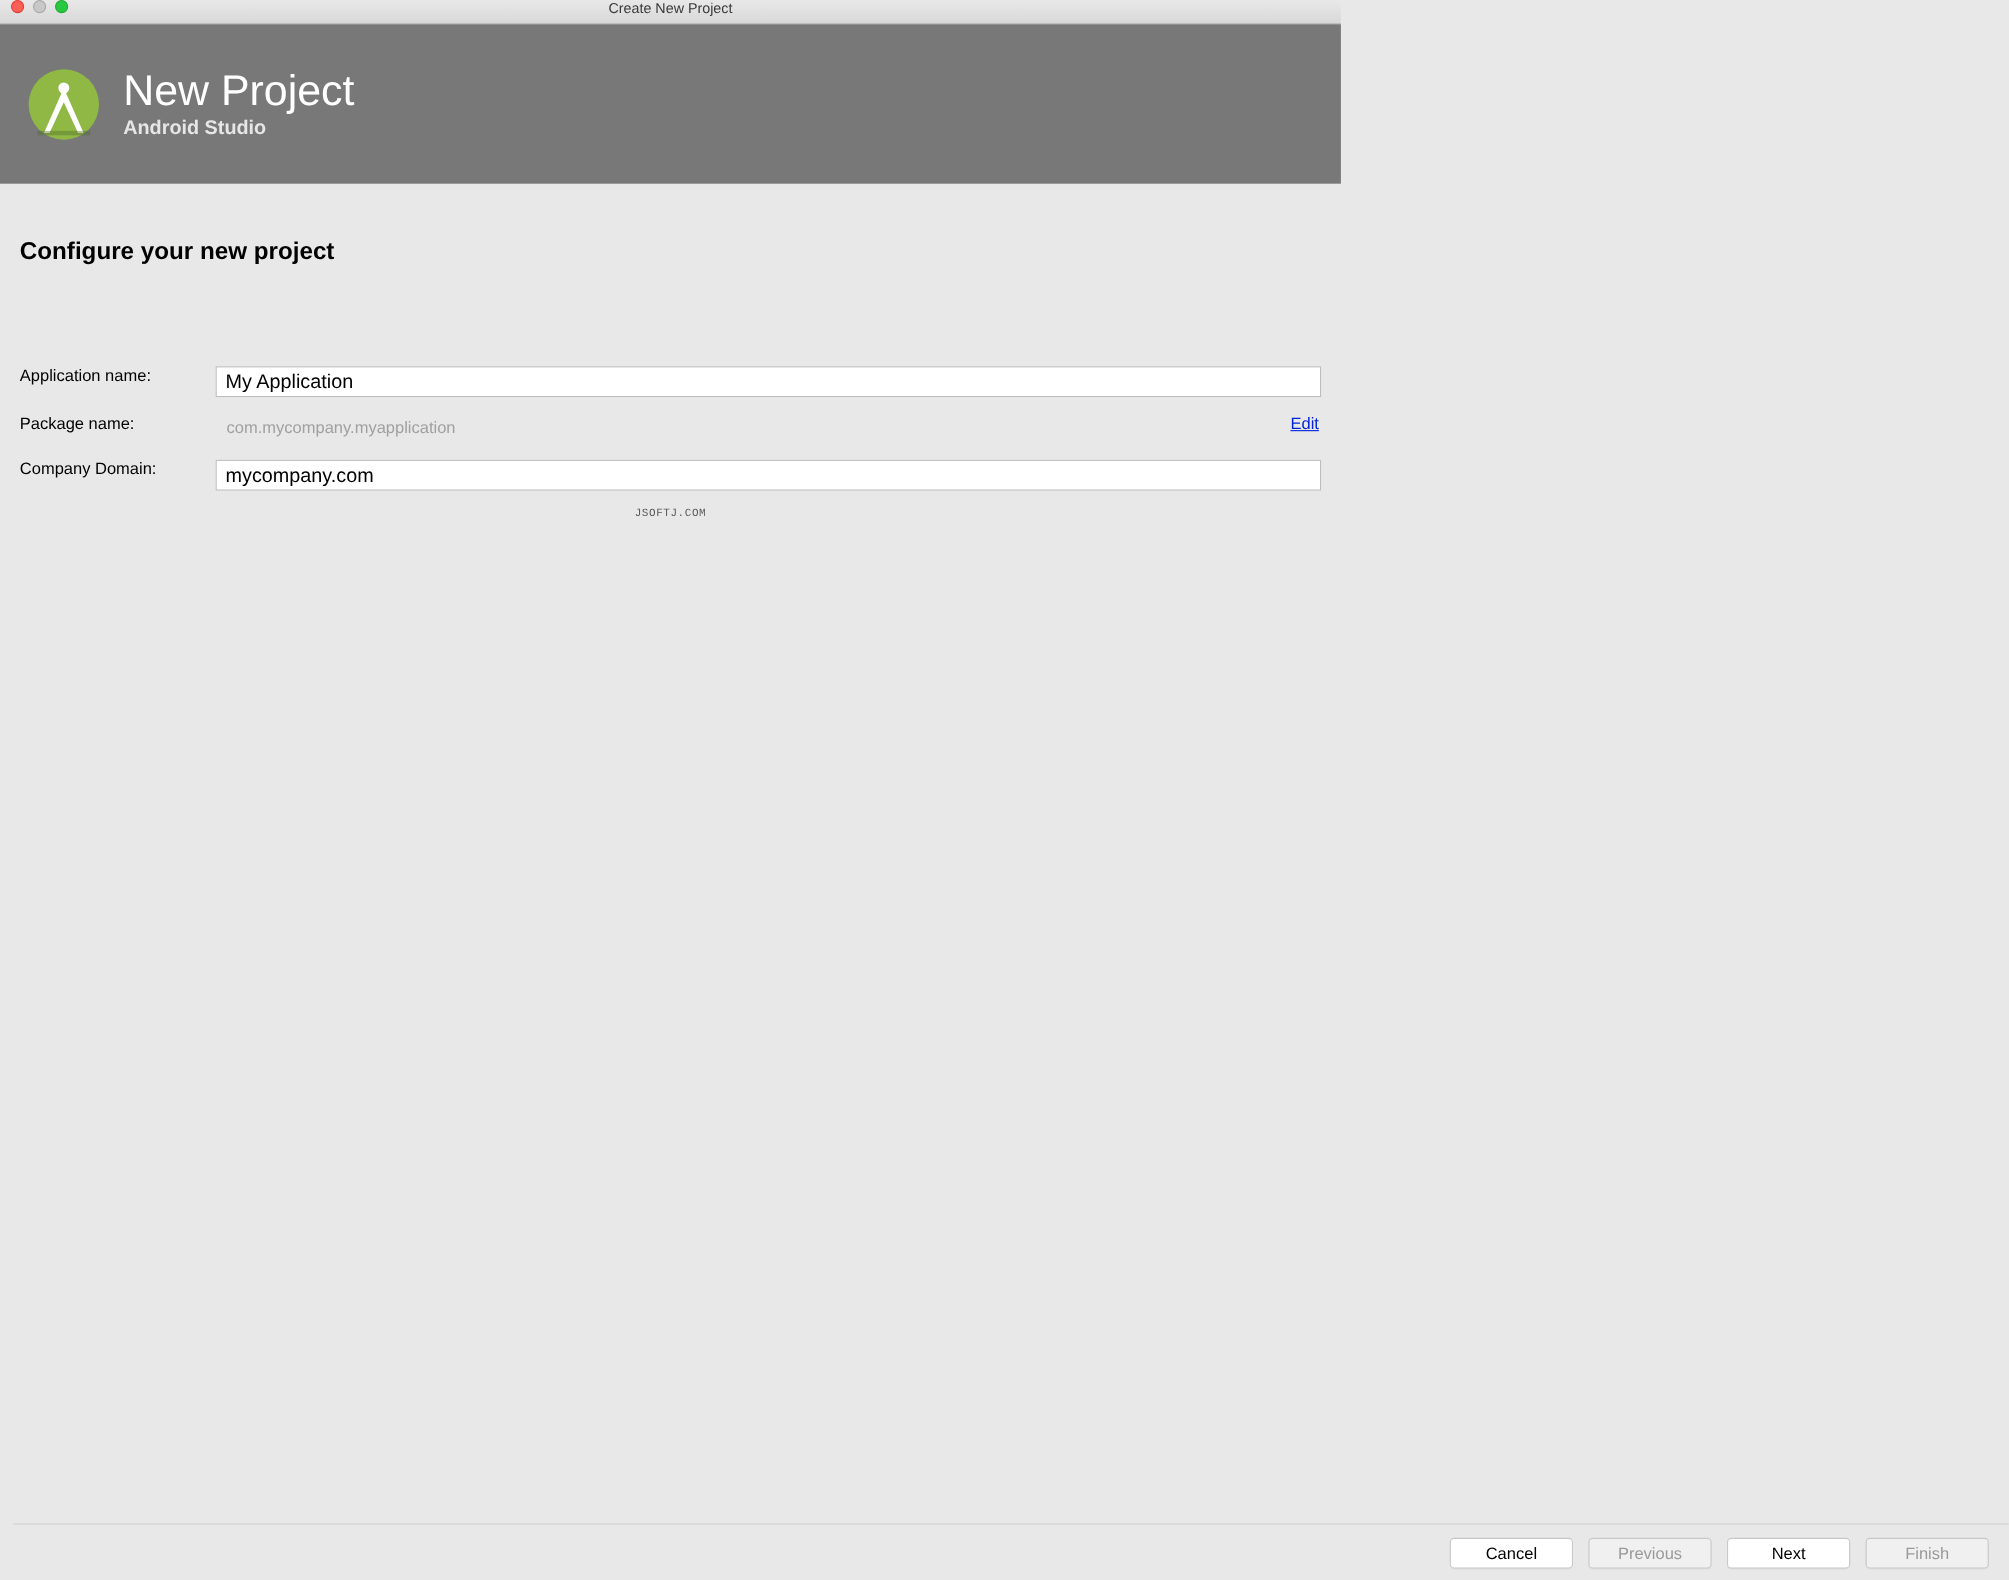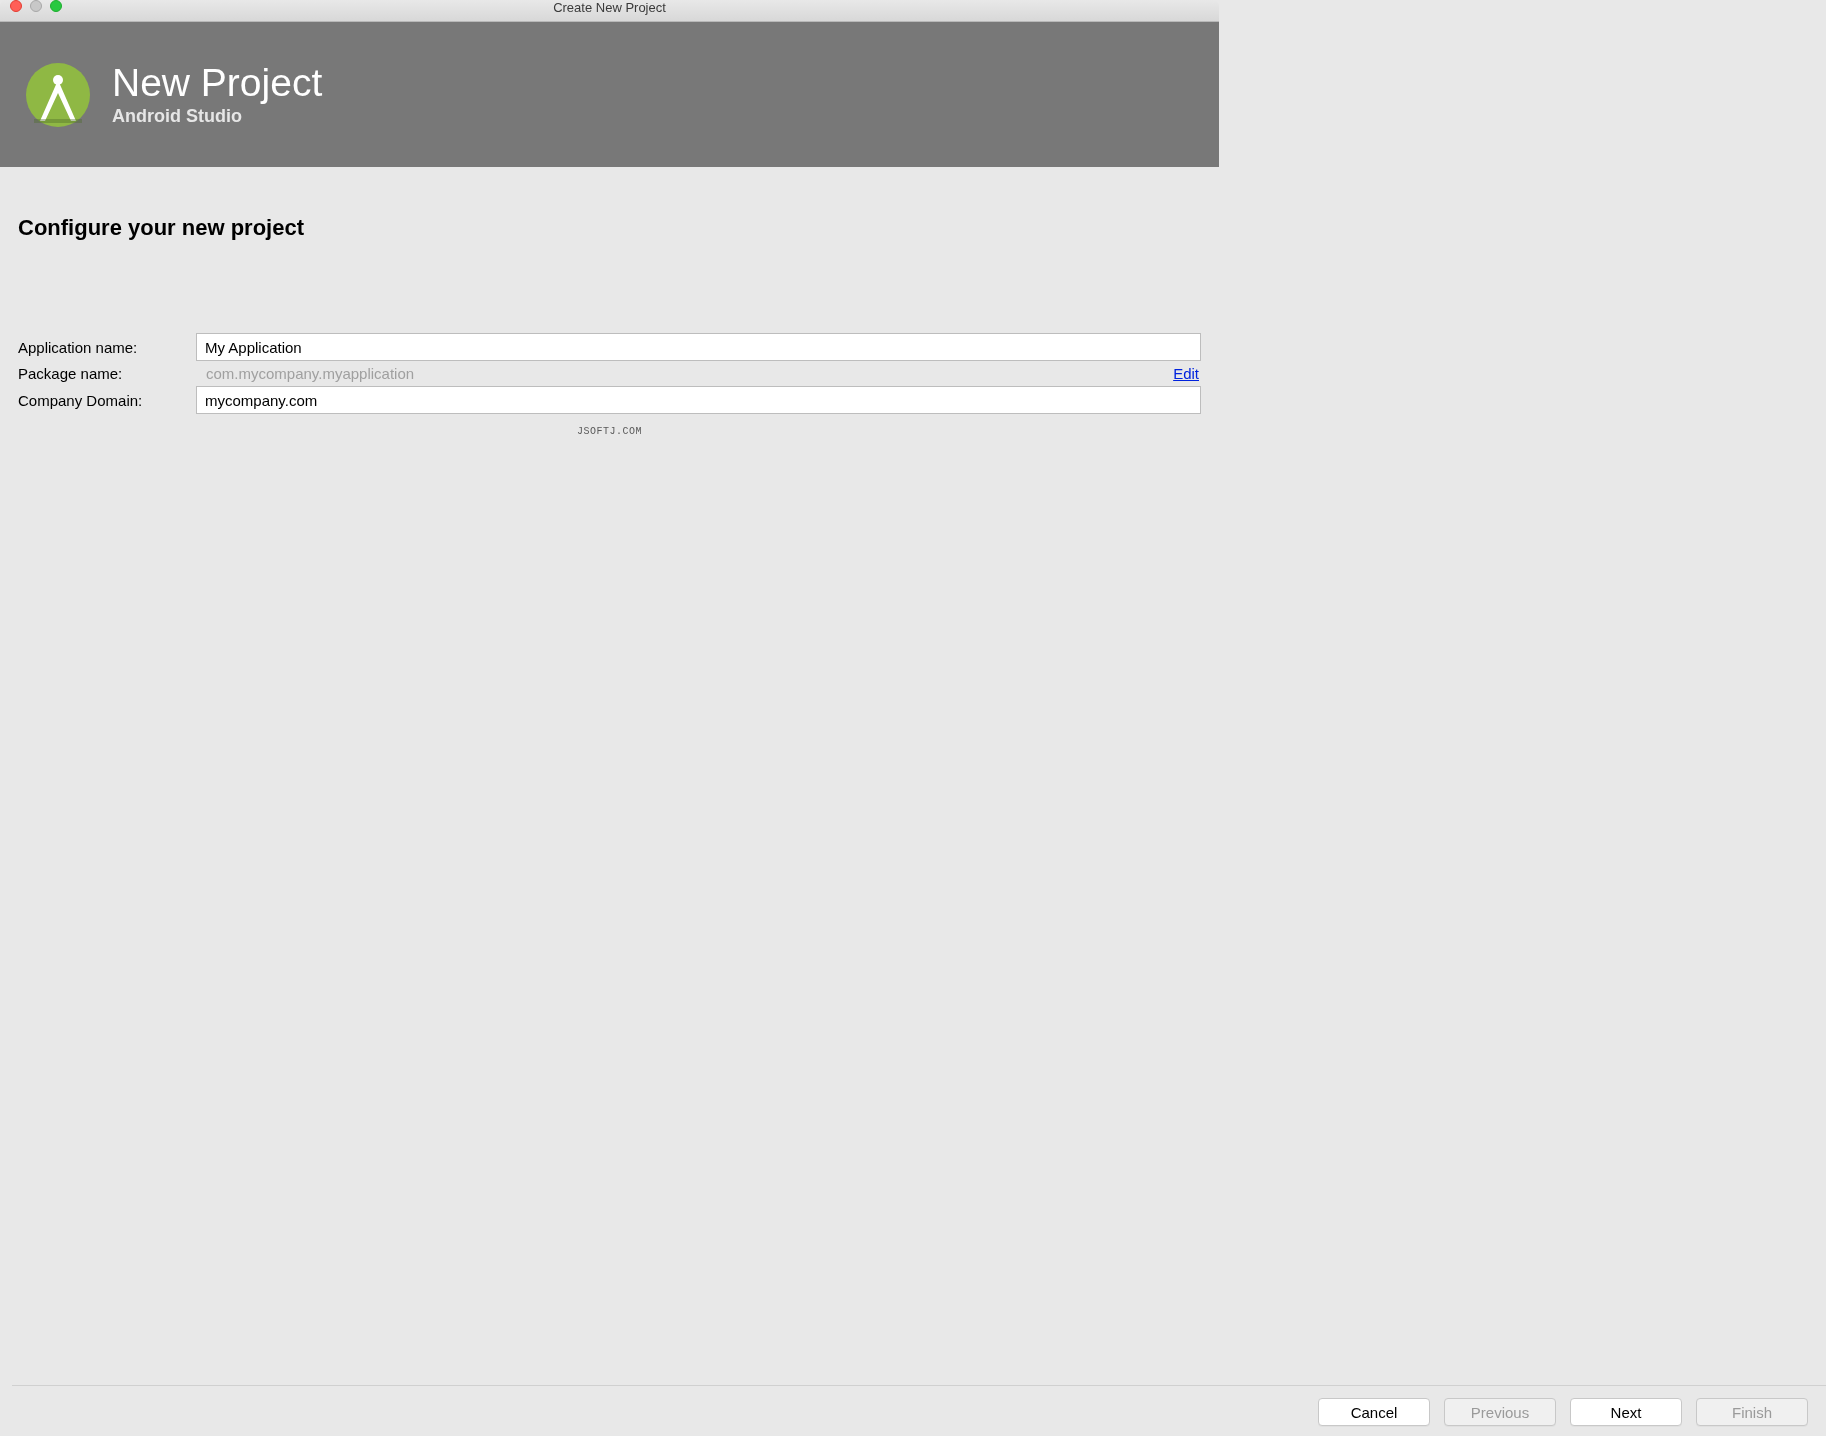--- a/index.html
+++ b/index.html
@@ -70,32 +70,33 @@
       padding: 48px 18px 0 18px;
     }
     .section-title {
       font-size: 22px;
       font-weight: 700;
       color: #000;
       margin-bottom: 92px;
     }
     .form-row {
       display: flex;
-      align-items: center;
+      align-items: flex-start;
+      margin-bottom: 16px;
     }
     .form-label {
       width: 178px;
       font-size: 15px;
       color: #000;
     }
     .form-input {
       flex: 1;
       height: 28px;
       padding: 4px 8px;
-      font-size: 15px;
+      font-size: 18px;
       border: 1px solid #bdbdbd;
       background: #ffffff;
       font-family: inherit;
     }
     .readonly-val {
       flex: 1;
       font-size: 15px;
       color: #a0a0a0;
       padding: 4px 8px 4px 10px;
     }

